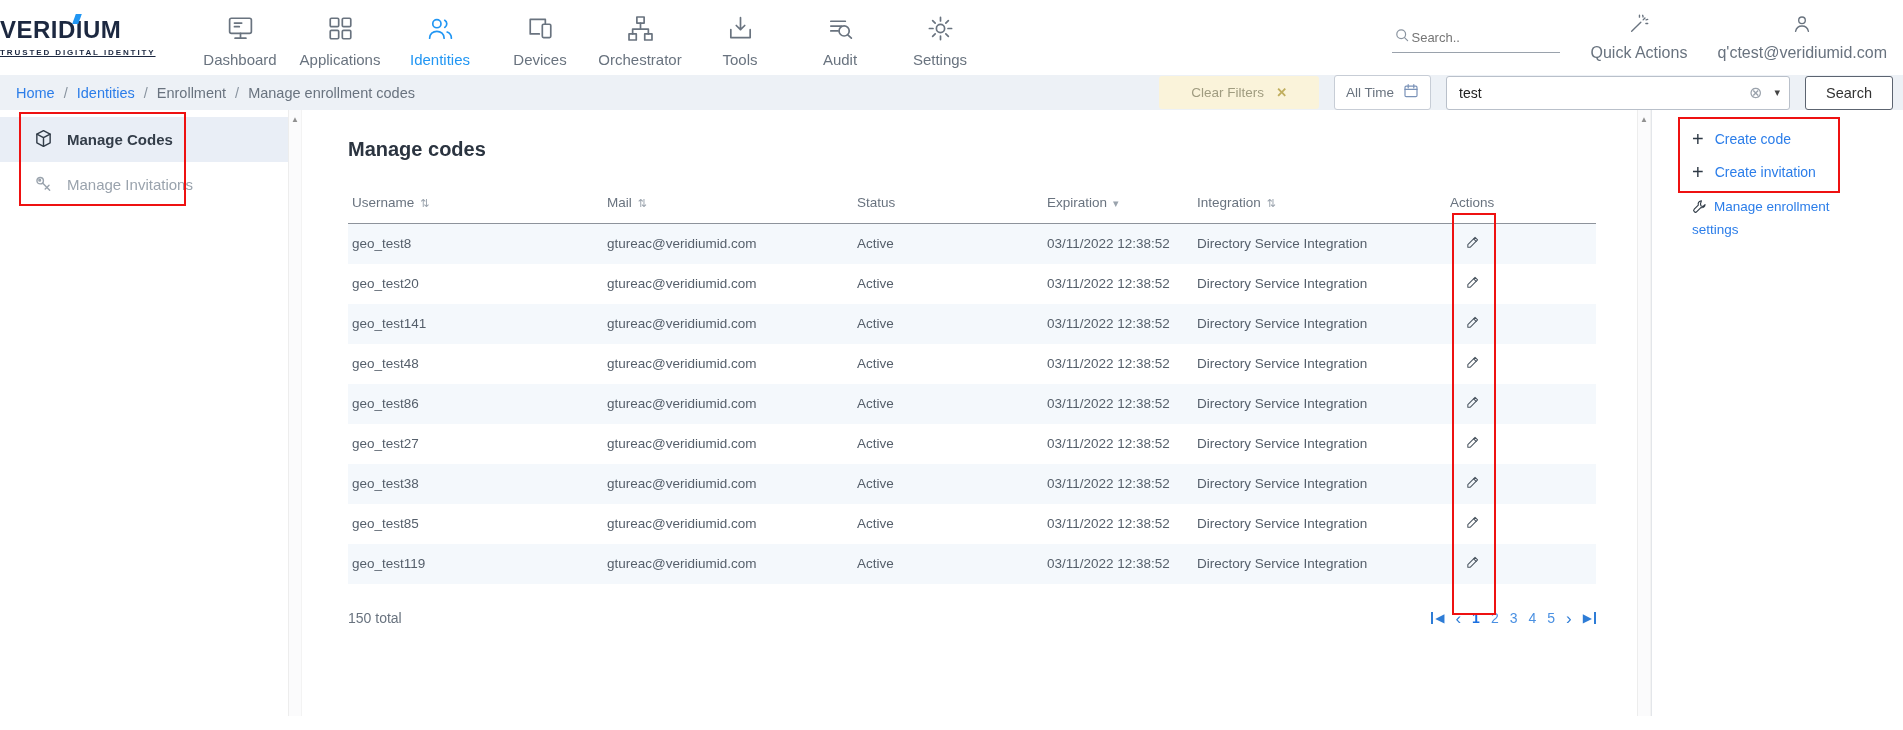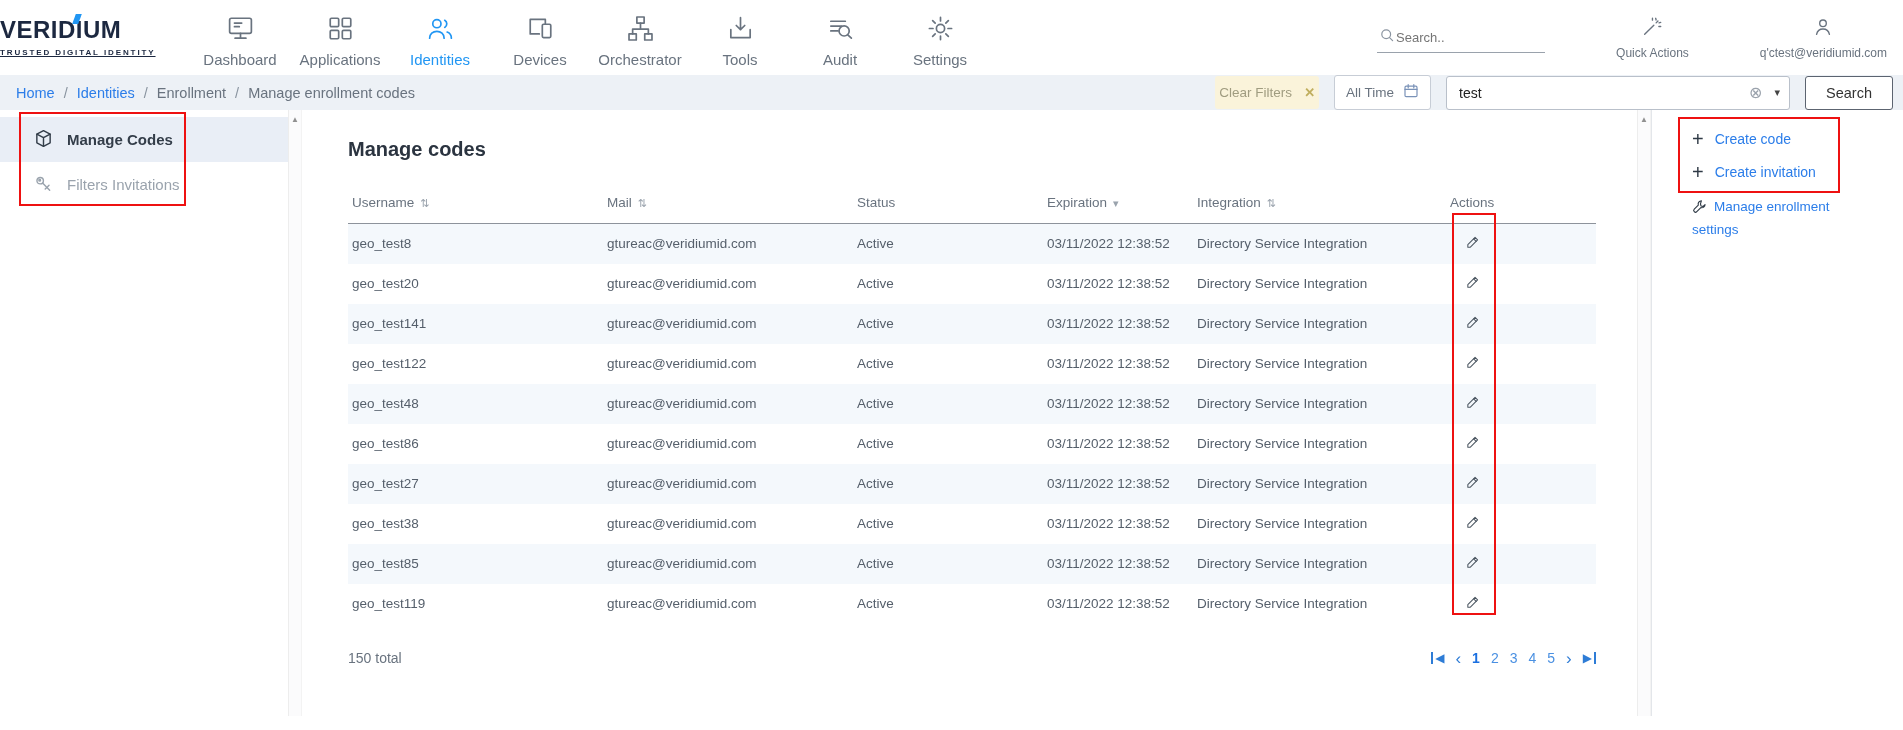--- a/index.html
+++ b/index.html
@@ -17,30 +17,30 @@
   .nav-item { width:100px; display:flex; flex-direction:column; align-items:center; gap:7px; cursor:pointer; }
   .nav-icon { color:#69737f; height:30px; display:flex; align-items:center; }
   .nav-icon svg { width:29px; height:29px; stroke-width:1.4; }
   .nav-label { font-size:15px; color:#69737f; }
   .nav-item.active .nav-icon { color:#2196f3; }
   .nav-item.active .nav-label { color:#2196f3; }
   .nav-right { margin-left:auto; display:flex; align-items:center; padding-right:16px; gap:30px; }
   .nav-search { display:flex; align-items:center; gap:1px; border-bottom:1px solid #9aa2ac; width:168px; padding:5px 2px; color:#8a94a0; }
   .nav-search svg { width:16px; height:16px; }
   .nav-search input { border:none; outline:none; font-size:13px; color:#69737f; width:125px; background:transparent; font-family:inherit; }
-  .nav-mini { display:flex; flex-direction:column; align-items:center; gap:5px; font-size:12px; color:#69737f; cursor:pointer;margin-left:41px; }
+  .nav-mini { display:flex; flex-direction:column; align-items:center; gap:5px; font-size:16px; color:#69737f; cursor:pointer; }
   .nav-mini svg { width:22px; height:22px; }
 
   
   .crumb-bar { height:35px; background:#edf1f6; display:flex; align-items:center; padding:0 10px 0 16px; }
   .breadcrumb { font-size:14.5px; color:#69737f; display:flex; gap:9px; align-items:center; }
   .bc-item.link { color:#2b7de9; cursor:pointer; }
   .bc-sep { color:#8a94a0; }
   .controls { display:flex; align-items:center; gap:15px; margin-left:auto; }
-  .btn-clear { background:#faf3da; border:none; color:#a09c80; font-size:13.5px; padding:9px 4px; border-radius:3px; display:flex; gap:12px; align-items:center; cursor:pointer; font-family:inherit; }
+  .btn-clear { background:#faf3da; border:none; color:#a09c80; font-size:13.5px; padding:9px 32px; border-radius:3px; display:flex; gap:12px; align-items:center; cursor:pointer; font-family:inherit; }
   .btn-clear .cl-x { color:#c0ae5e; font-weight:bold; font-size:13px; }
   .btn-time { background:#fff; border:1px solid #c7cdd6; border-radius:3px; color:#69737f; font-size:13.5px; padding:7px 11px; display:flex; gap:9px; align-items:center; cursor:pointer; font-family:inherit; }
   .btn-time svg { width:16px; height:16px; color:#7a92b8; }
   .search-box { background:#fff; border:1px solid #b9c0ca; border-radius:3px; width:344px; height:34px; display:flex; align-items:center; padding:0 9px 0 12px; }
   .search-box input { flex:1; border:none; outline:none; font-size:14px; color:#222; font-family:inherit; background:transparent; }
   .sb-clear { color:#9aa2ac; font-size:16px; margin-right:12px; cursor:pointer; }
   .sb-caret { color:#444; font-size:11px; cursor:pointer; }
   .btn-search { background:#fff; border:1px solid #5c6470; border-radius:3px; font-size:14.5px; color:#333; padding:8px 20px; cursor:pointer; font-family:inherit; }
 
   
@@ -240,21 +240,21 @@
               <path d="M3 5.5l7 3.7 7-3.7M10 9.2v9"></path>
             </svg></span>
           <span>Manage Codes</span>
         </div>
         <div class="side-item">
           <span><svg viewBox="0 0 20 20">
               <circle cx="6.5" cy="7" r="3.4"></circle>
               <circle cx="6" cy="6.5" r="0.9"></circle>
               <path d="M9 9.5 16.5 17M13.6 14.1l-1.8 1.8M15.8 11.9l-1.5 1.5"></path>
             </svg></span>
-          <span>Filters Invitations</span>
+          <span>Manage Invitations</span>
         </div>
       </div>
     <div class="annotation anno-sidebar"></div>
   </aside>
 
   <div class="vscroll"><span>▲</span></div>
 
   <main class="main">
     <h1 class="page-title">Manage codes</h1>
     <div class="table-wrap">
@@ -305,31 +305,20 @@
               <td>gtureac@veridiumid.com</td>
               <td>Active</td>
               <td>03/11/2022 12:38:52</td>
               <td>Directory Service Integration</td>
               <td><span class="pencil"><svg viewBox="0 0 20 20">
                     <path d="M4.5 15.5v-3L13 4l3 3-8.5 8.5Z"></path>
                     <path d="M11.3 5.7 14.3 8.7"></path>
                   </svg></span></td>
             </tr>
             <tr>
-              <td>geo_test122</td>
-              <td>gtureac@veridiumid.com</td>
-              <td>Active</td>
-              <td>03/11/2022 12:38:52</td>
-              <td>Directory Service Integration</td>
-              <td><span class="pencil"><svg viewBox="0 0 20 20">
-                    <path d="M4.5 15.5v-3L13 4l3 3-8.5 8.5Z"></path>
-                    <path d="M11.3 5.7 14.3 8.7"></path>
-                  </svg></span></td>
-            </tr>
-            <tr>
               <td>geo_test48</td>
               <td>gtureac@veridiumid.com</td>
               <td>Active</td>
               <td>03/11/2022 12:38:52</td>
               <td>Directory Service Integration</td>
               <td><span class="pencil"><svg viewBox="0 0 20 20">
                     <path d="M4.5 15.5v-3L13 4l3 3-8.5 8.5Z"></path>
                     <path d="M11.3 5.7 14.3 8.7"></path>
                   </svg></span></td>
             </tr>

